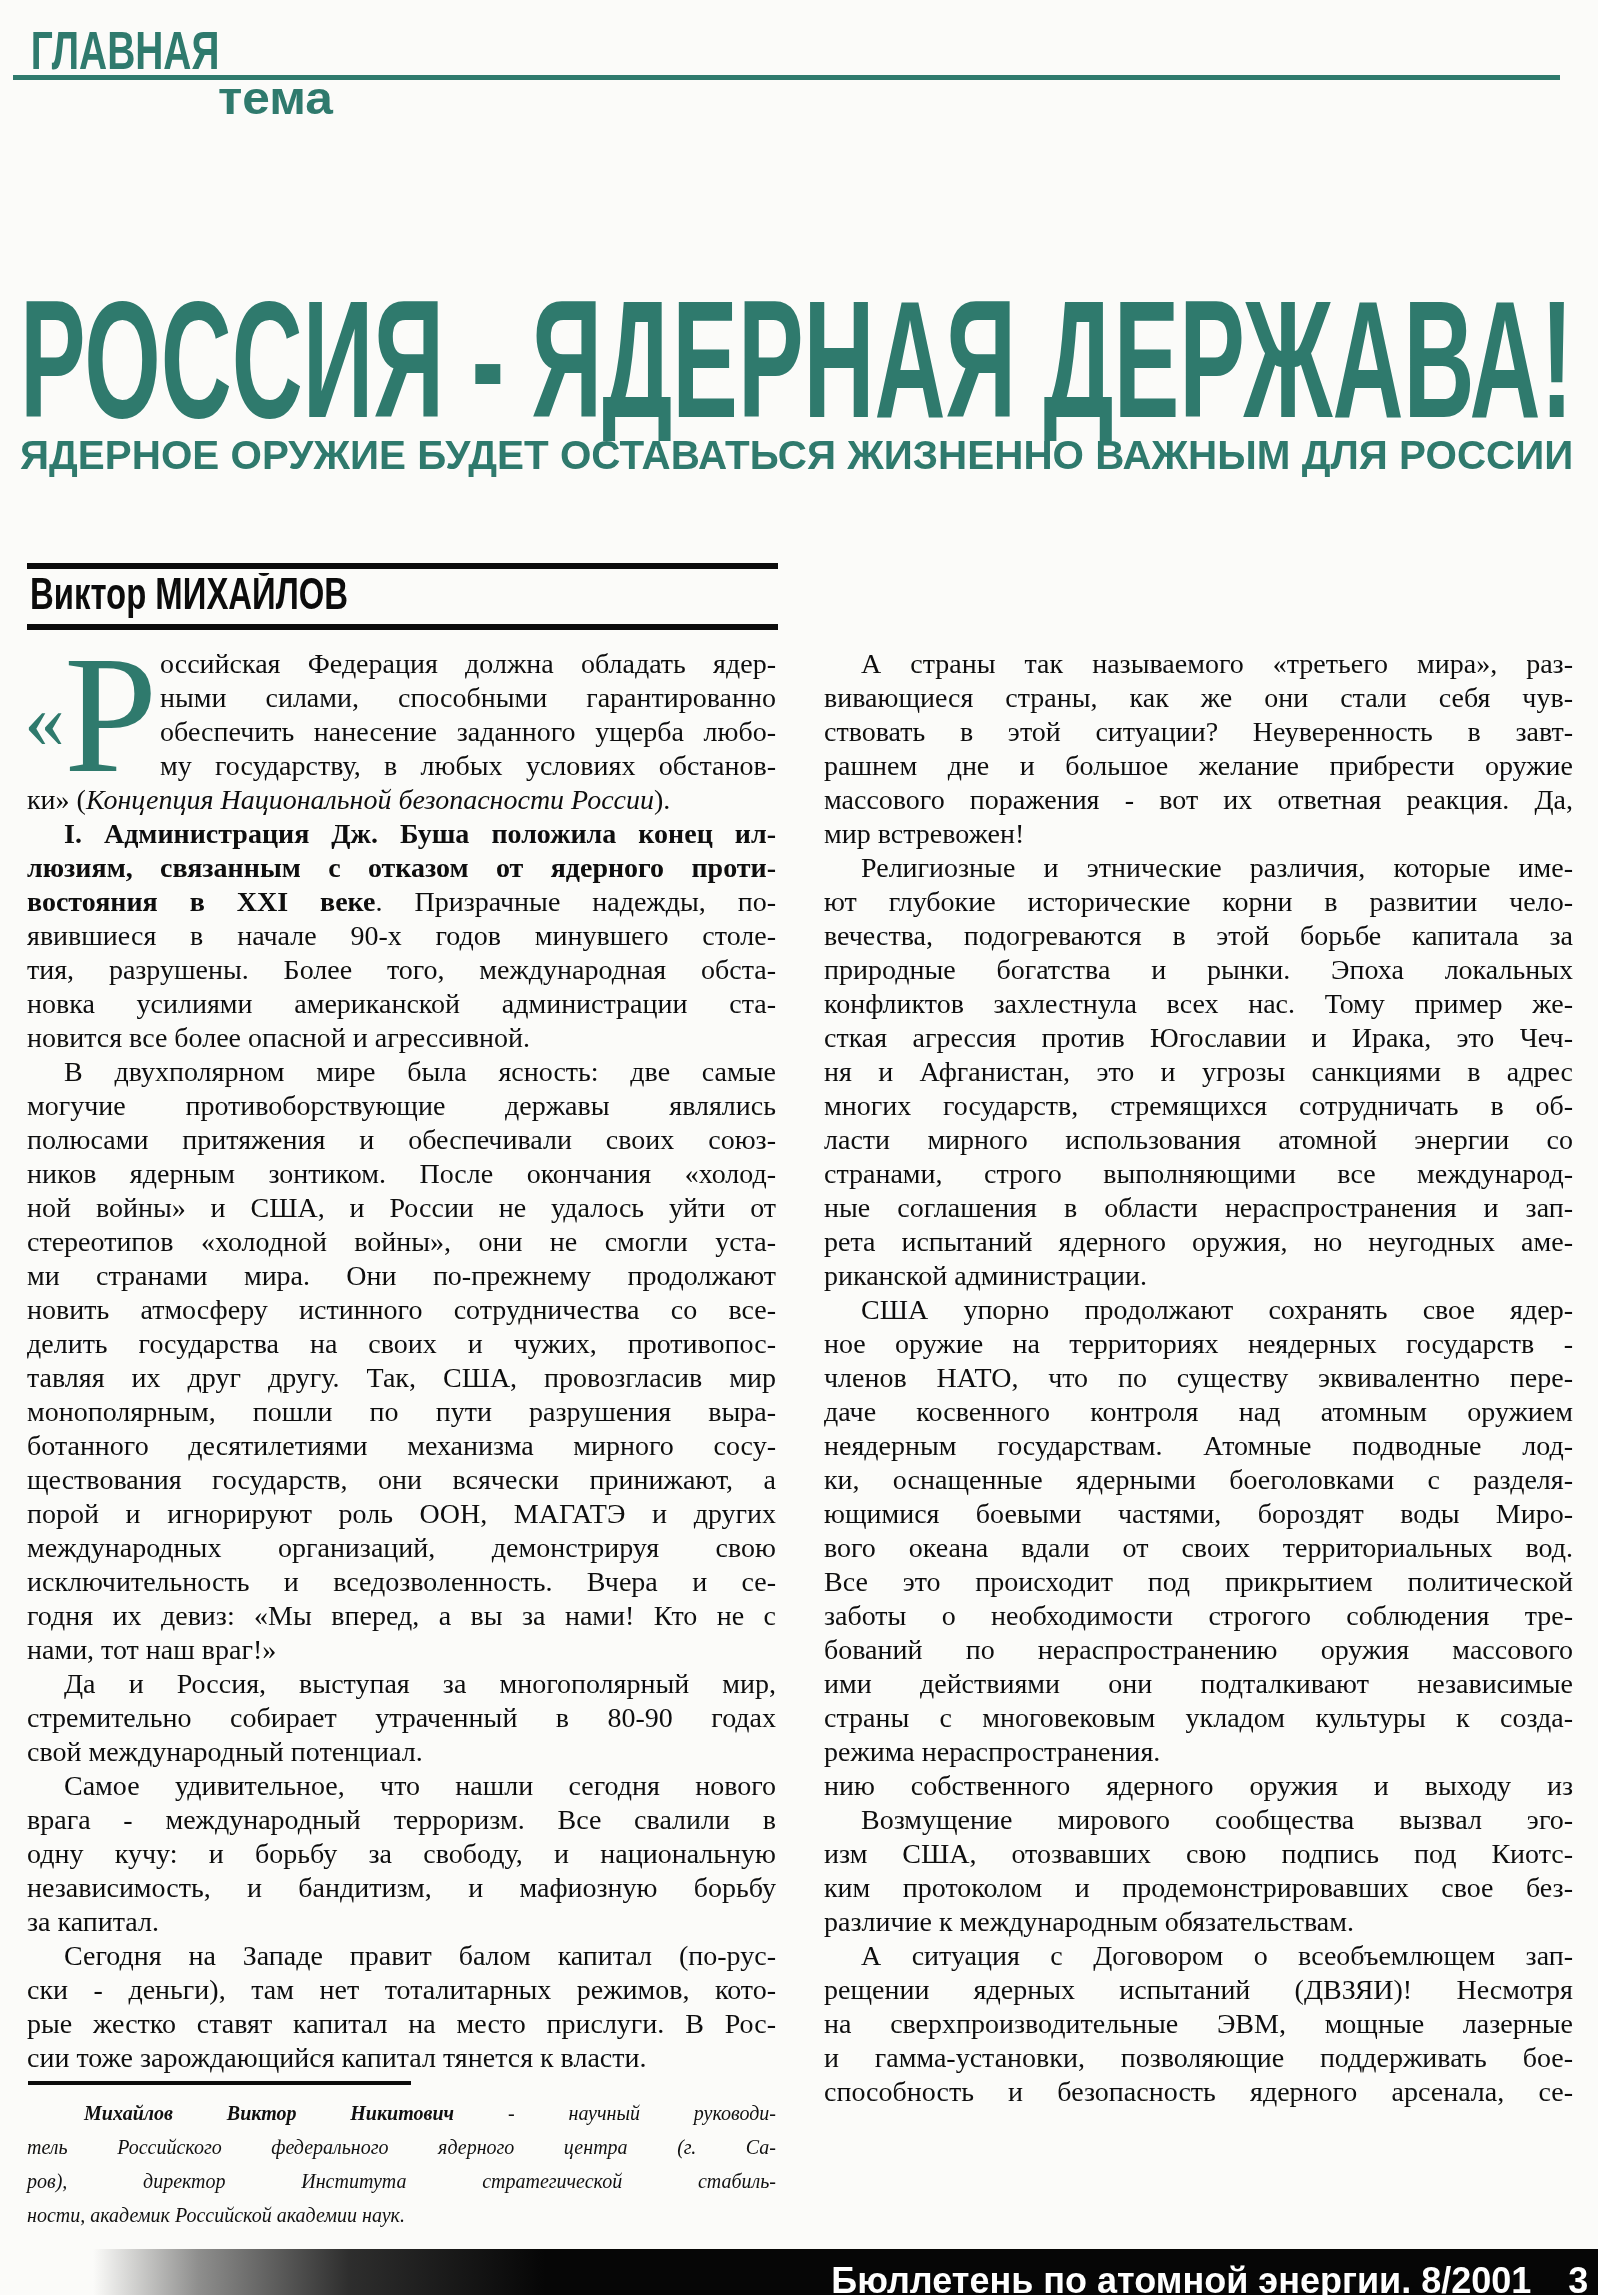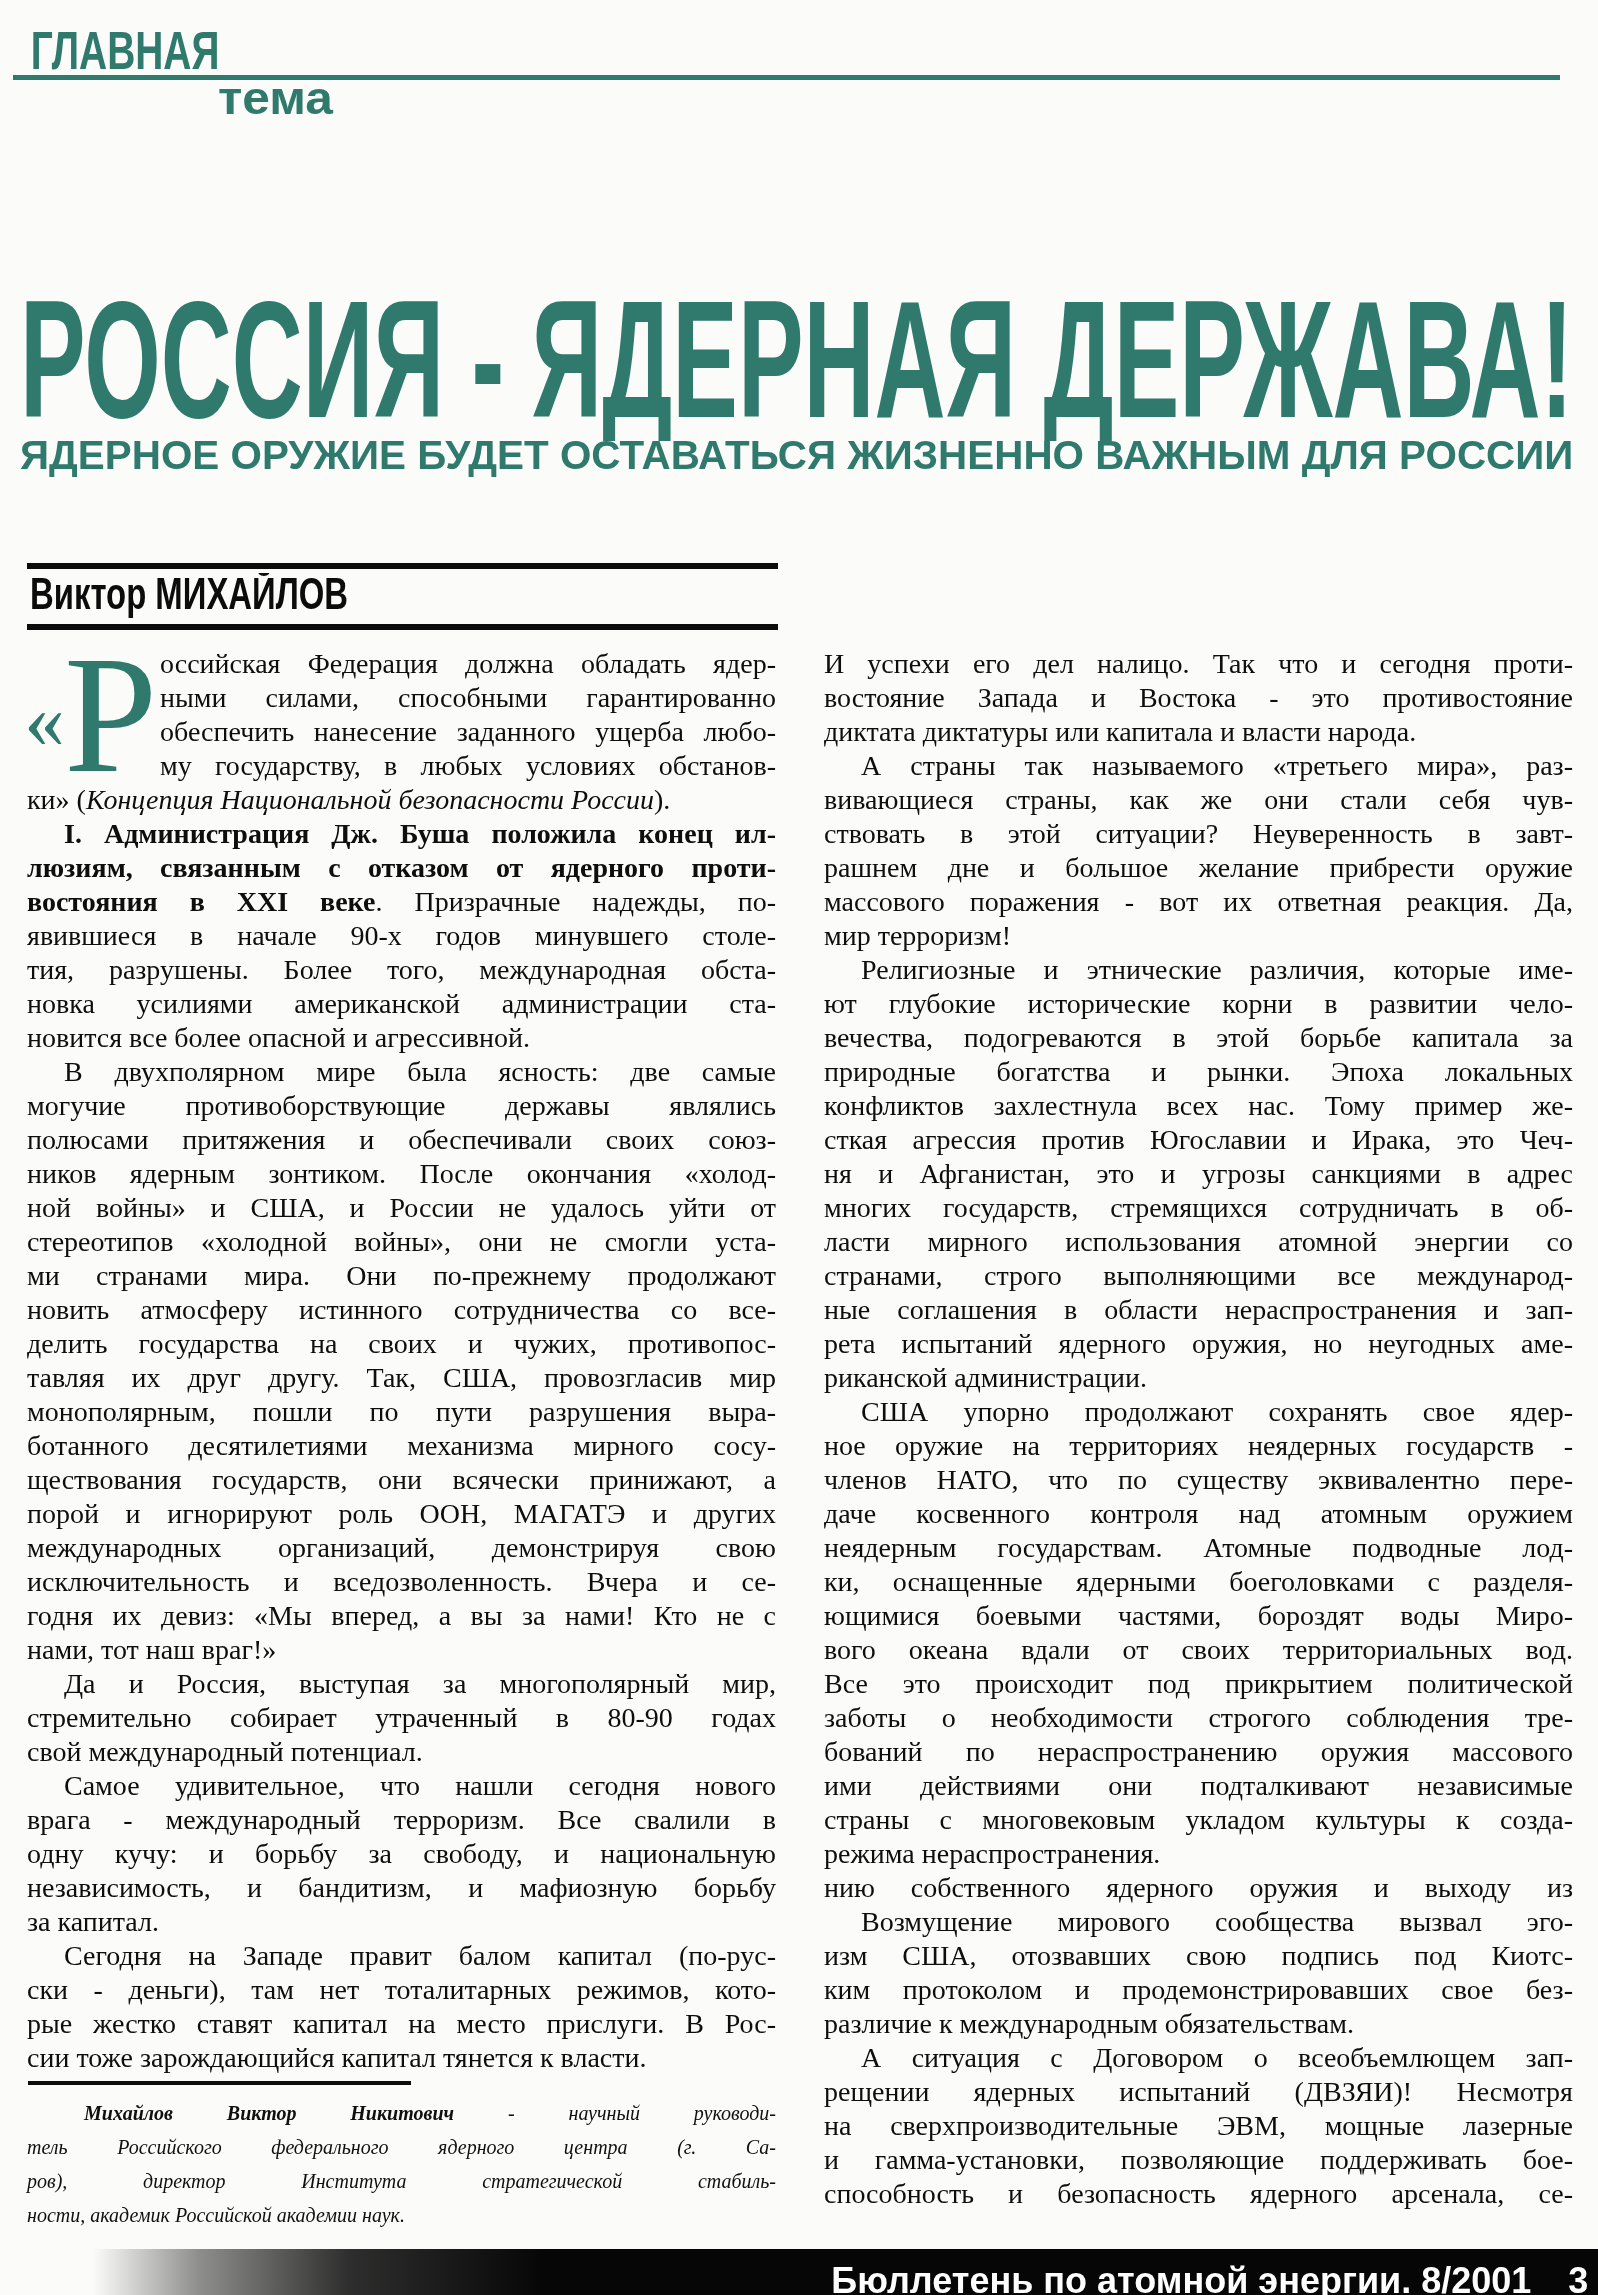--- a/index.html
+++ b/index.html
@@ -132,31 +132,26 @@
     </div>
     <div class="para">
       <div class="ln jl ind">Сегодня на Западе правит балом капитал (по-рус-</div>
       <div class="ln jl">ски - деньги), там нет тоталитарных режимов, кото-</div>
       <div class="ln jl">рые жестко ставят капитал на место прислуги. В Рос-</div>
       <div class="ln lastln">сии тоже зарождающийся капитал тянется к власти.</div>
     </div>
   </div>
 <div id="col-right" class="col">
     <div class="para">
-      <div class="ln jl">И успехи его дел налицо. Так что и сегодня проти-</div>
-      <div class="ln jl">востояние Запада и Востока - это противостояние</div>
-      <div class="ln lastln">диктата диктатуры или капитала и власти народа.</div>
-    </div>
-    <div class="para">
       <div class="ln jl ind">А страны так называемого «третьего мира», раз-</div>
       <div class="ln jl">вивающиеся страны, как же они стали себя чув-</div>
       <div class="ln jl">ствовать в этой ситуации? Неуверенность в завт-</div>
       <div class="ln jl">рашнем дне и большое желание прибрести оружие</div>
       <div class="ln jl">массового поражения - вот их ответная реакция. Да,</div>
-      <div class="ln lastln">мир терроризм!</div>
+      <div class="ln lastln">мир встревожен!</div>
     </div>
     <div class="para">
       <div class="ln jl ind">Религиозные и этнические различия, которые име-</div>
       <div class="ln jl">ют глубокие исторические корни в развитии чело-</div>
       <div class="ln jl">вечества, подогреваются в этой борьбе капитала за</div>
       <div class="ln jl">природные богатства и рынки. Эпоха локальных</div>
       <div class="ln jl">конфликтов захлестнула всех нас. Тому пример же-</div>
       <div class="ln jl">сткая агрессия против Югославии и Ирака, это Чеч-</div>
       <div class="ln jl">ня и Афганистан, это и угрозы санкциями в адрес</div>
       <div class="ln jl">многих государств, стремящихся сотрудничать в об-</div>

